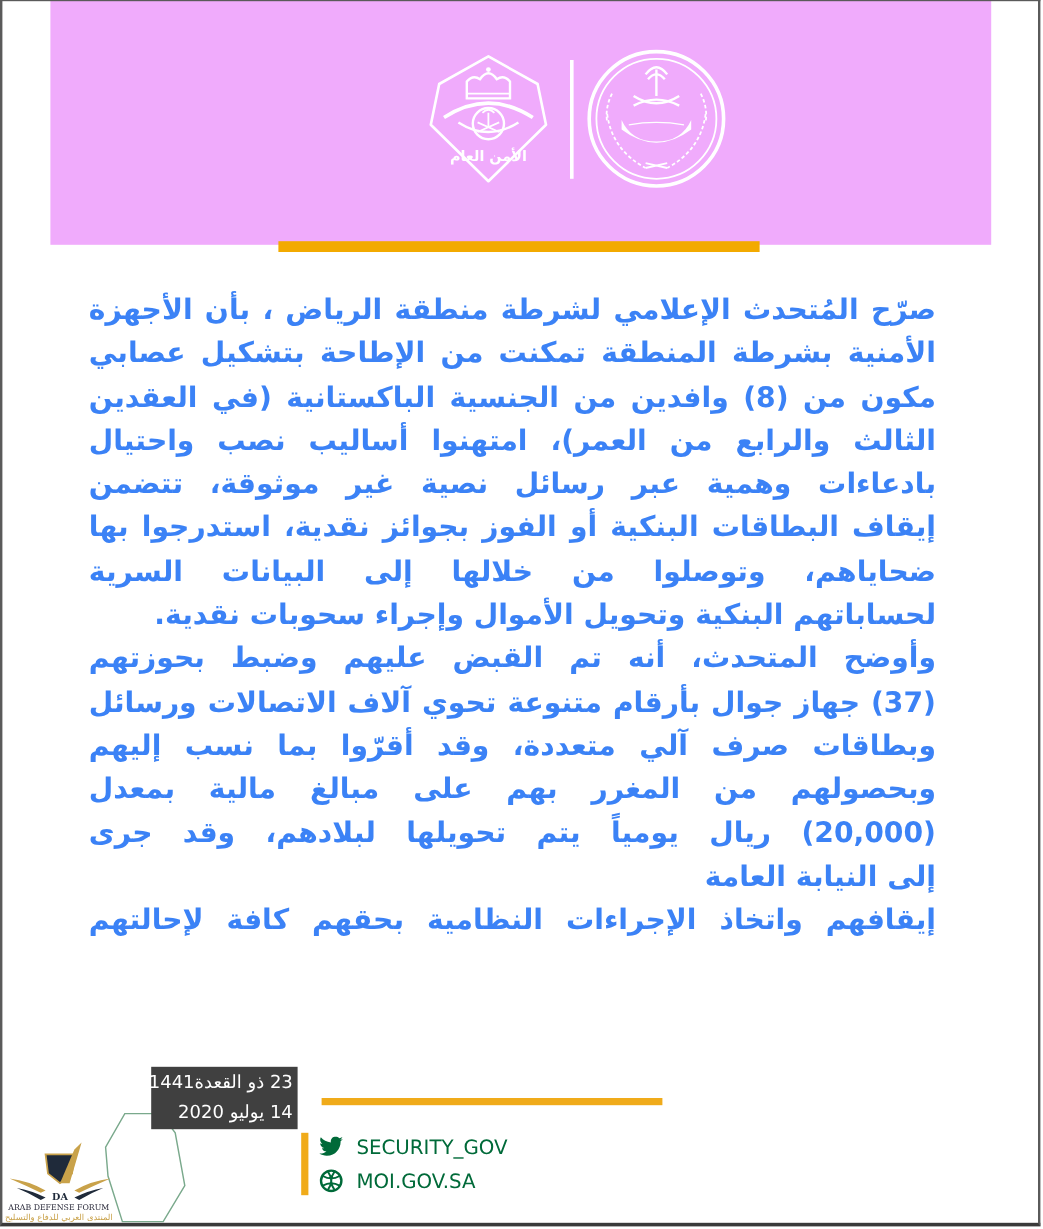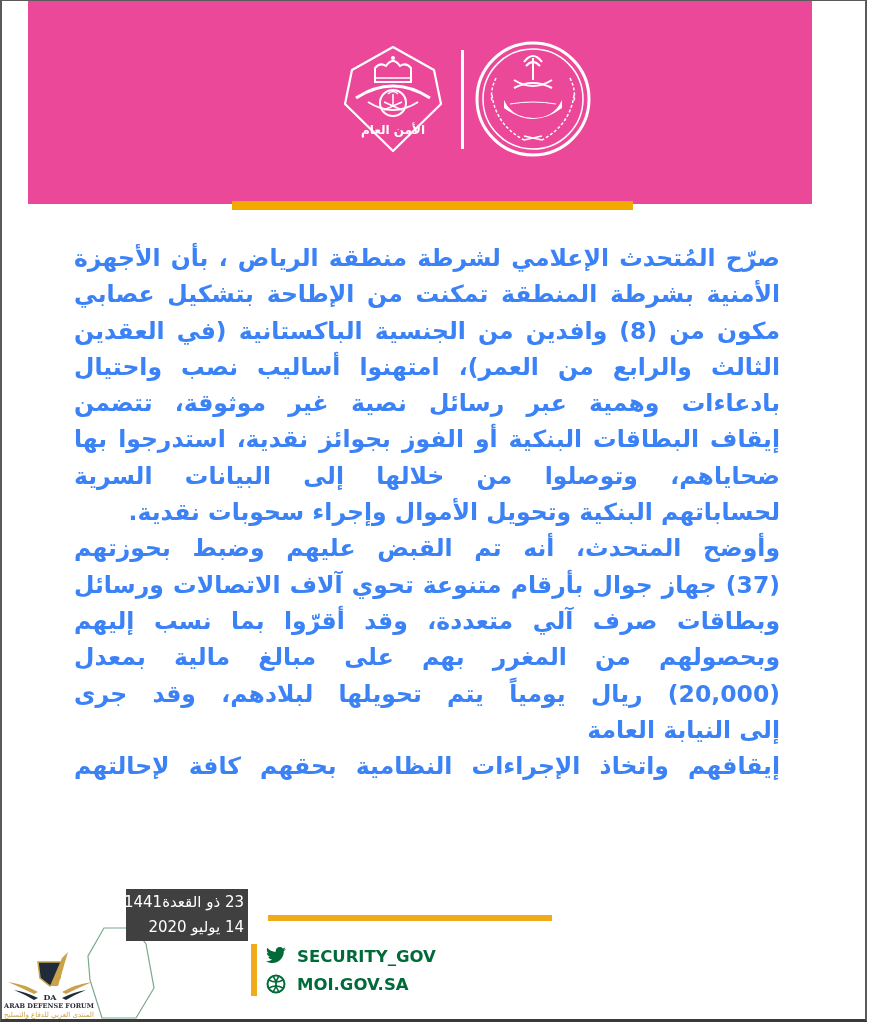--- a/index.html
+++ b/index.html
@@ -8,22 +8,22 @@
       background: #ffffff;
       font-family: "DejaVu Sans", sans-serif;
     }
     .frame {
       position: absolute; left: 0; top: 0; width: 867px; height: 1022px;
       border-left: 2px solid #5a5a5a; border-top: 1px solid #5a5a5a;
       border-right: 2px solid #5a5a5a; border-bottom: 3px solid #3a3a3a;
       box-sizing: border-box; pointer-events: none;
     }
     .banner {
-      position: absolute; left: 28px; top: 0; width: 784px; height: 204px;
-      background: #ec4899;
+      position: absolute; left: 42px; top: 0; width: 784px; height: 204px;
+      background: #f0abfc;
     }
     .gold-top {
       position: absolute; left: 232px; top: 201px; width: 401px; height: 9px;
       background: #f3aa00;
     }
     .logos { position: absolute; left: 0; top: 0; width: 100%; height: 100%; }
     .logo-divider {
       position: absolute; left: 433px; top: 50px; width: 3px; height: 99px;
       background: #ffffff;
     }
@@ -55,30 +55,30 @@
     .date-line { position: absolute; right: 4px; height: 24px; line-height: 24px; white-space: nowrap; }
     .date-line.hijri { top: 1px; }
     .date-line.greg { top: 26px; }
 
     .footer-gold-bar {
       position: absolute; left: 251px; top: 944px; width: 6px; height: 52px;
       background: #f0ab1a;
     }
     .social {
       position: absolute; left: 265px; top: 942px; height: 56px;
-      font-family: "DejaVu Sans", sans-serif; font-weight: bold;
+      font-family: "DejaVu Sans", sans-serif; font-weight: normal;
       color: #006a39; font-size: 16.5px;
     }
     .social-row { display: flex; align-items: center; height: 28px; }
     .social-row .icon { width: 22px; height: 22px; margin-right: 10px; display: inline-flex; align-items: center; justify-content: center; }
 
     .watermark { position: absolute; left: 4px; top: 948px; width: 92px; height: 74px; }
     .wm-text1 {
       position: absolute; left: 0; top: 1002px; width: 98px; text-align: center;
-      font-family: "DejaVu Serif", serif; font-weight: bold; font-size: 6.5px; color: #2a2a3a;
+      font-family: "DejaVu Serif", serif; font-weight: normal; font-size: 6.5px; color: #2a2a3a;
     }
     .wm-text2 {
       position: absolute; left: 0; top: 1011px; width: 98px; text-align: center;
       direction: rtl; font-family: "DejaVu Sans", sans-serif; font-size: 7px; color: #c9a24a;
     }
   </style>
 </head>
 <body>
 
 <div class="banner">

